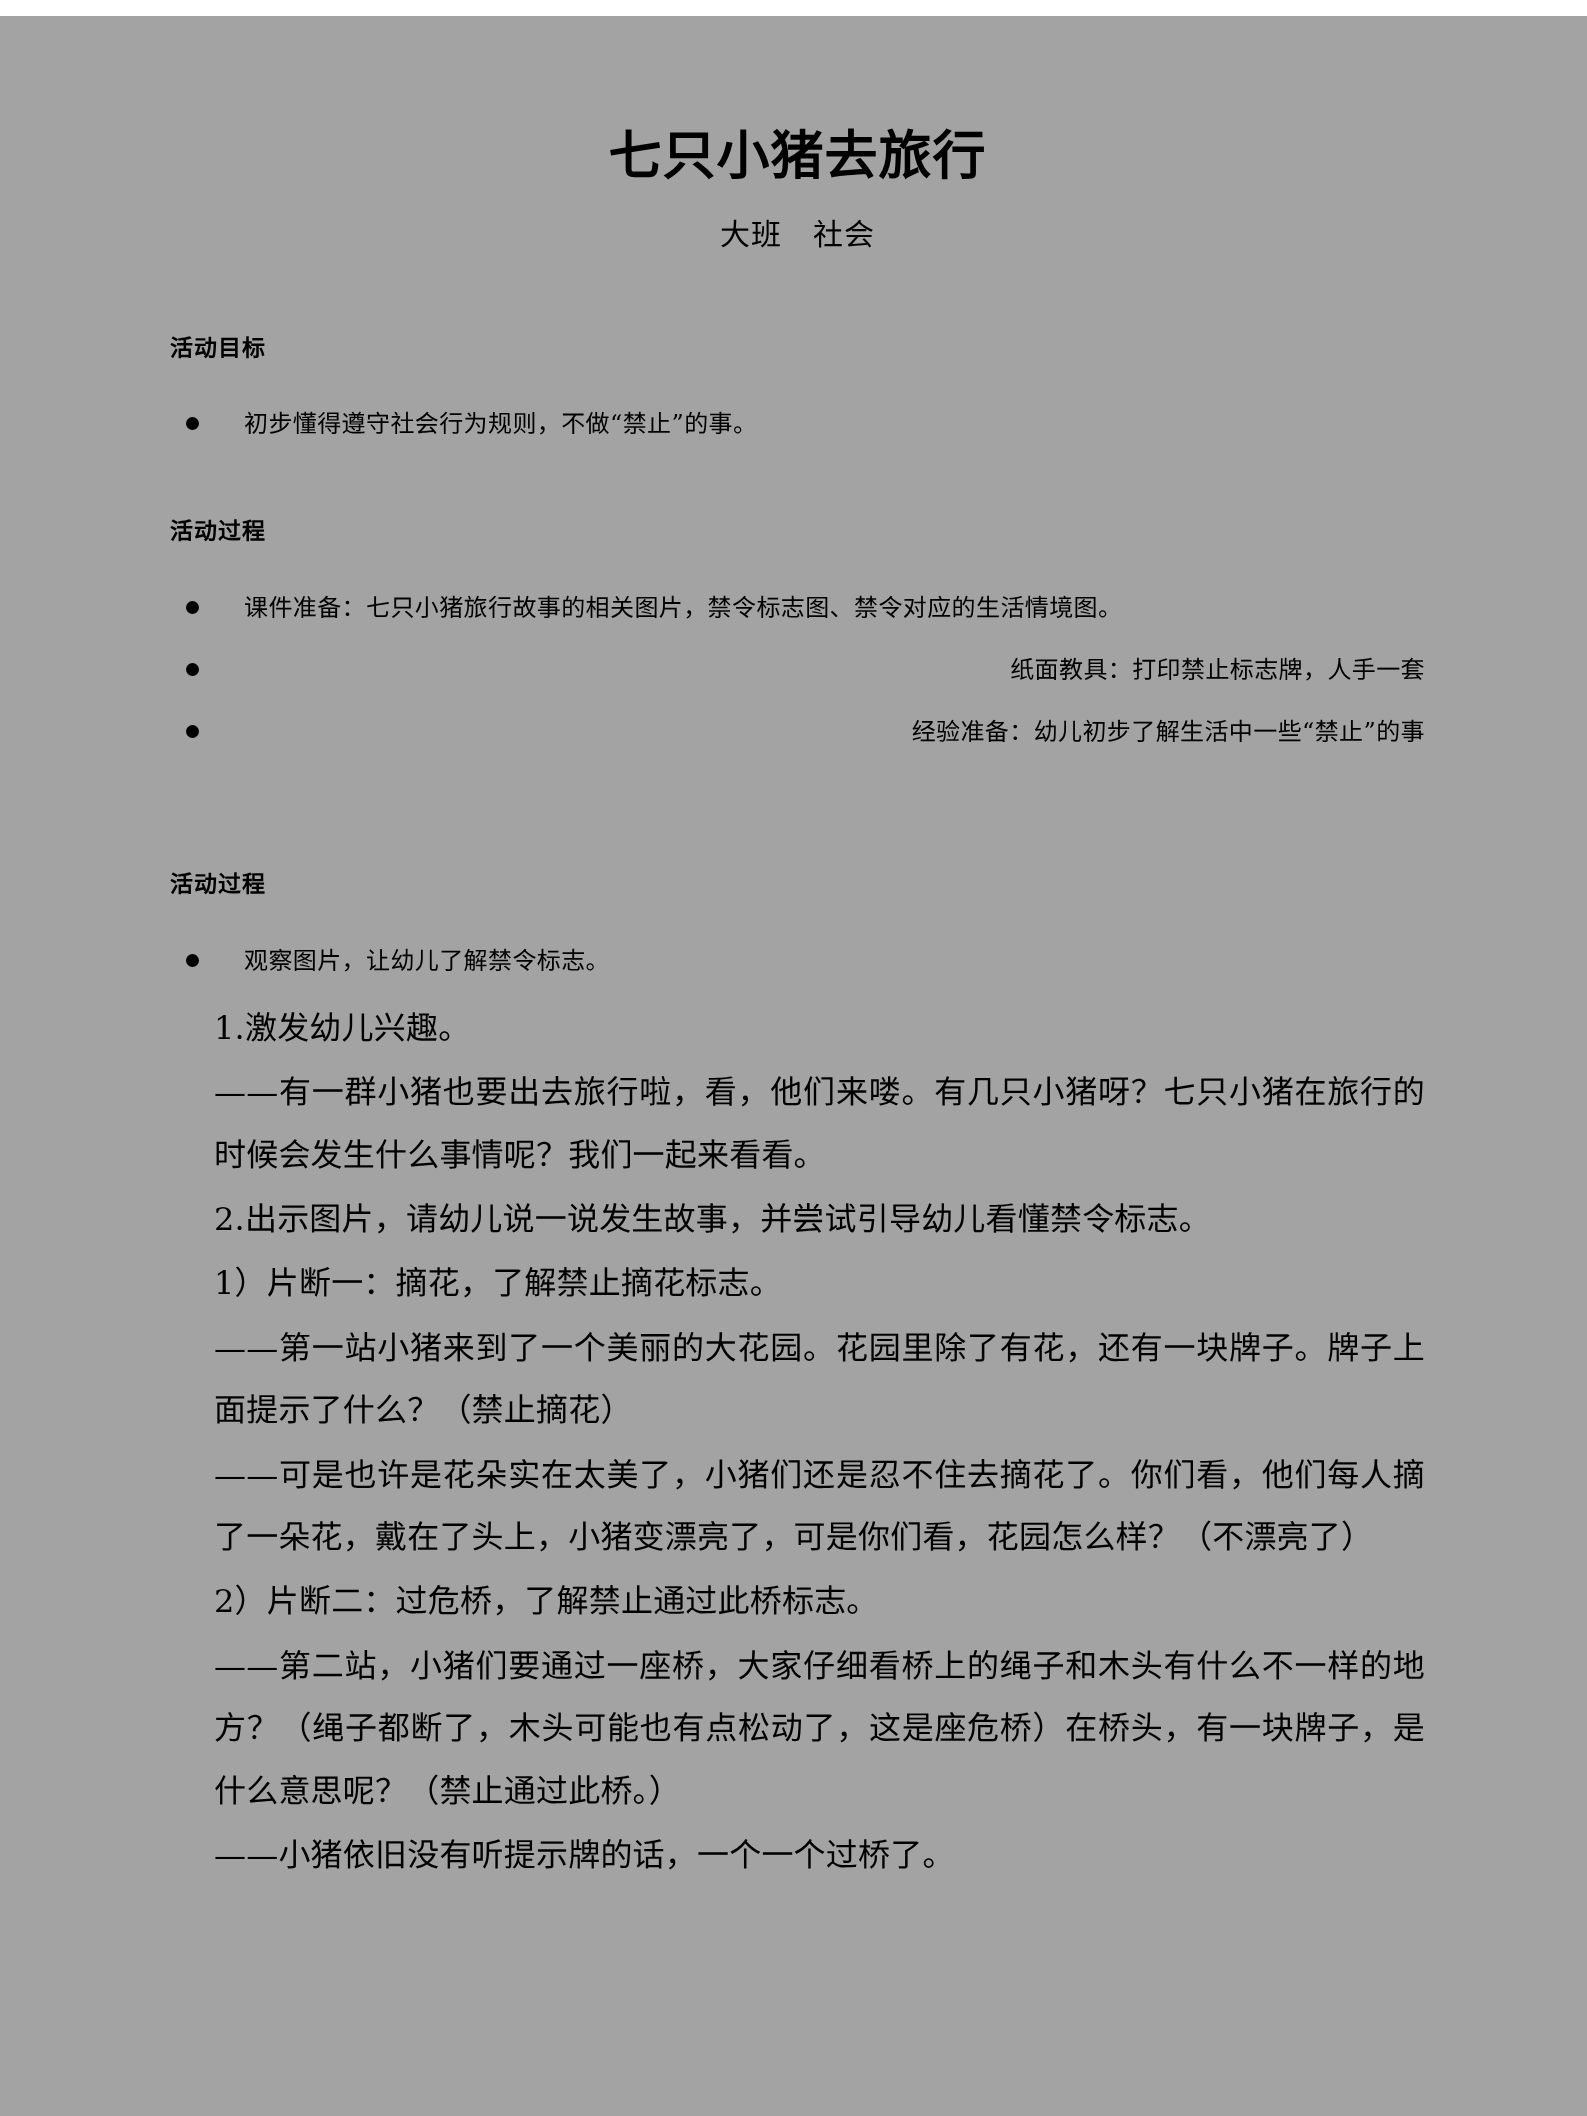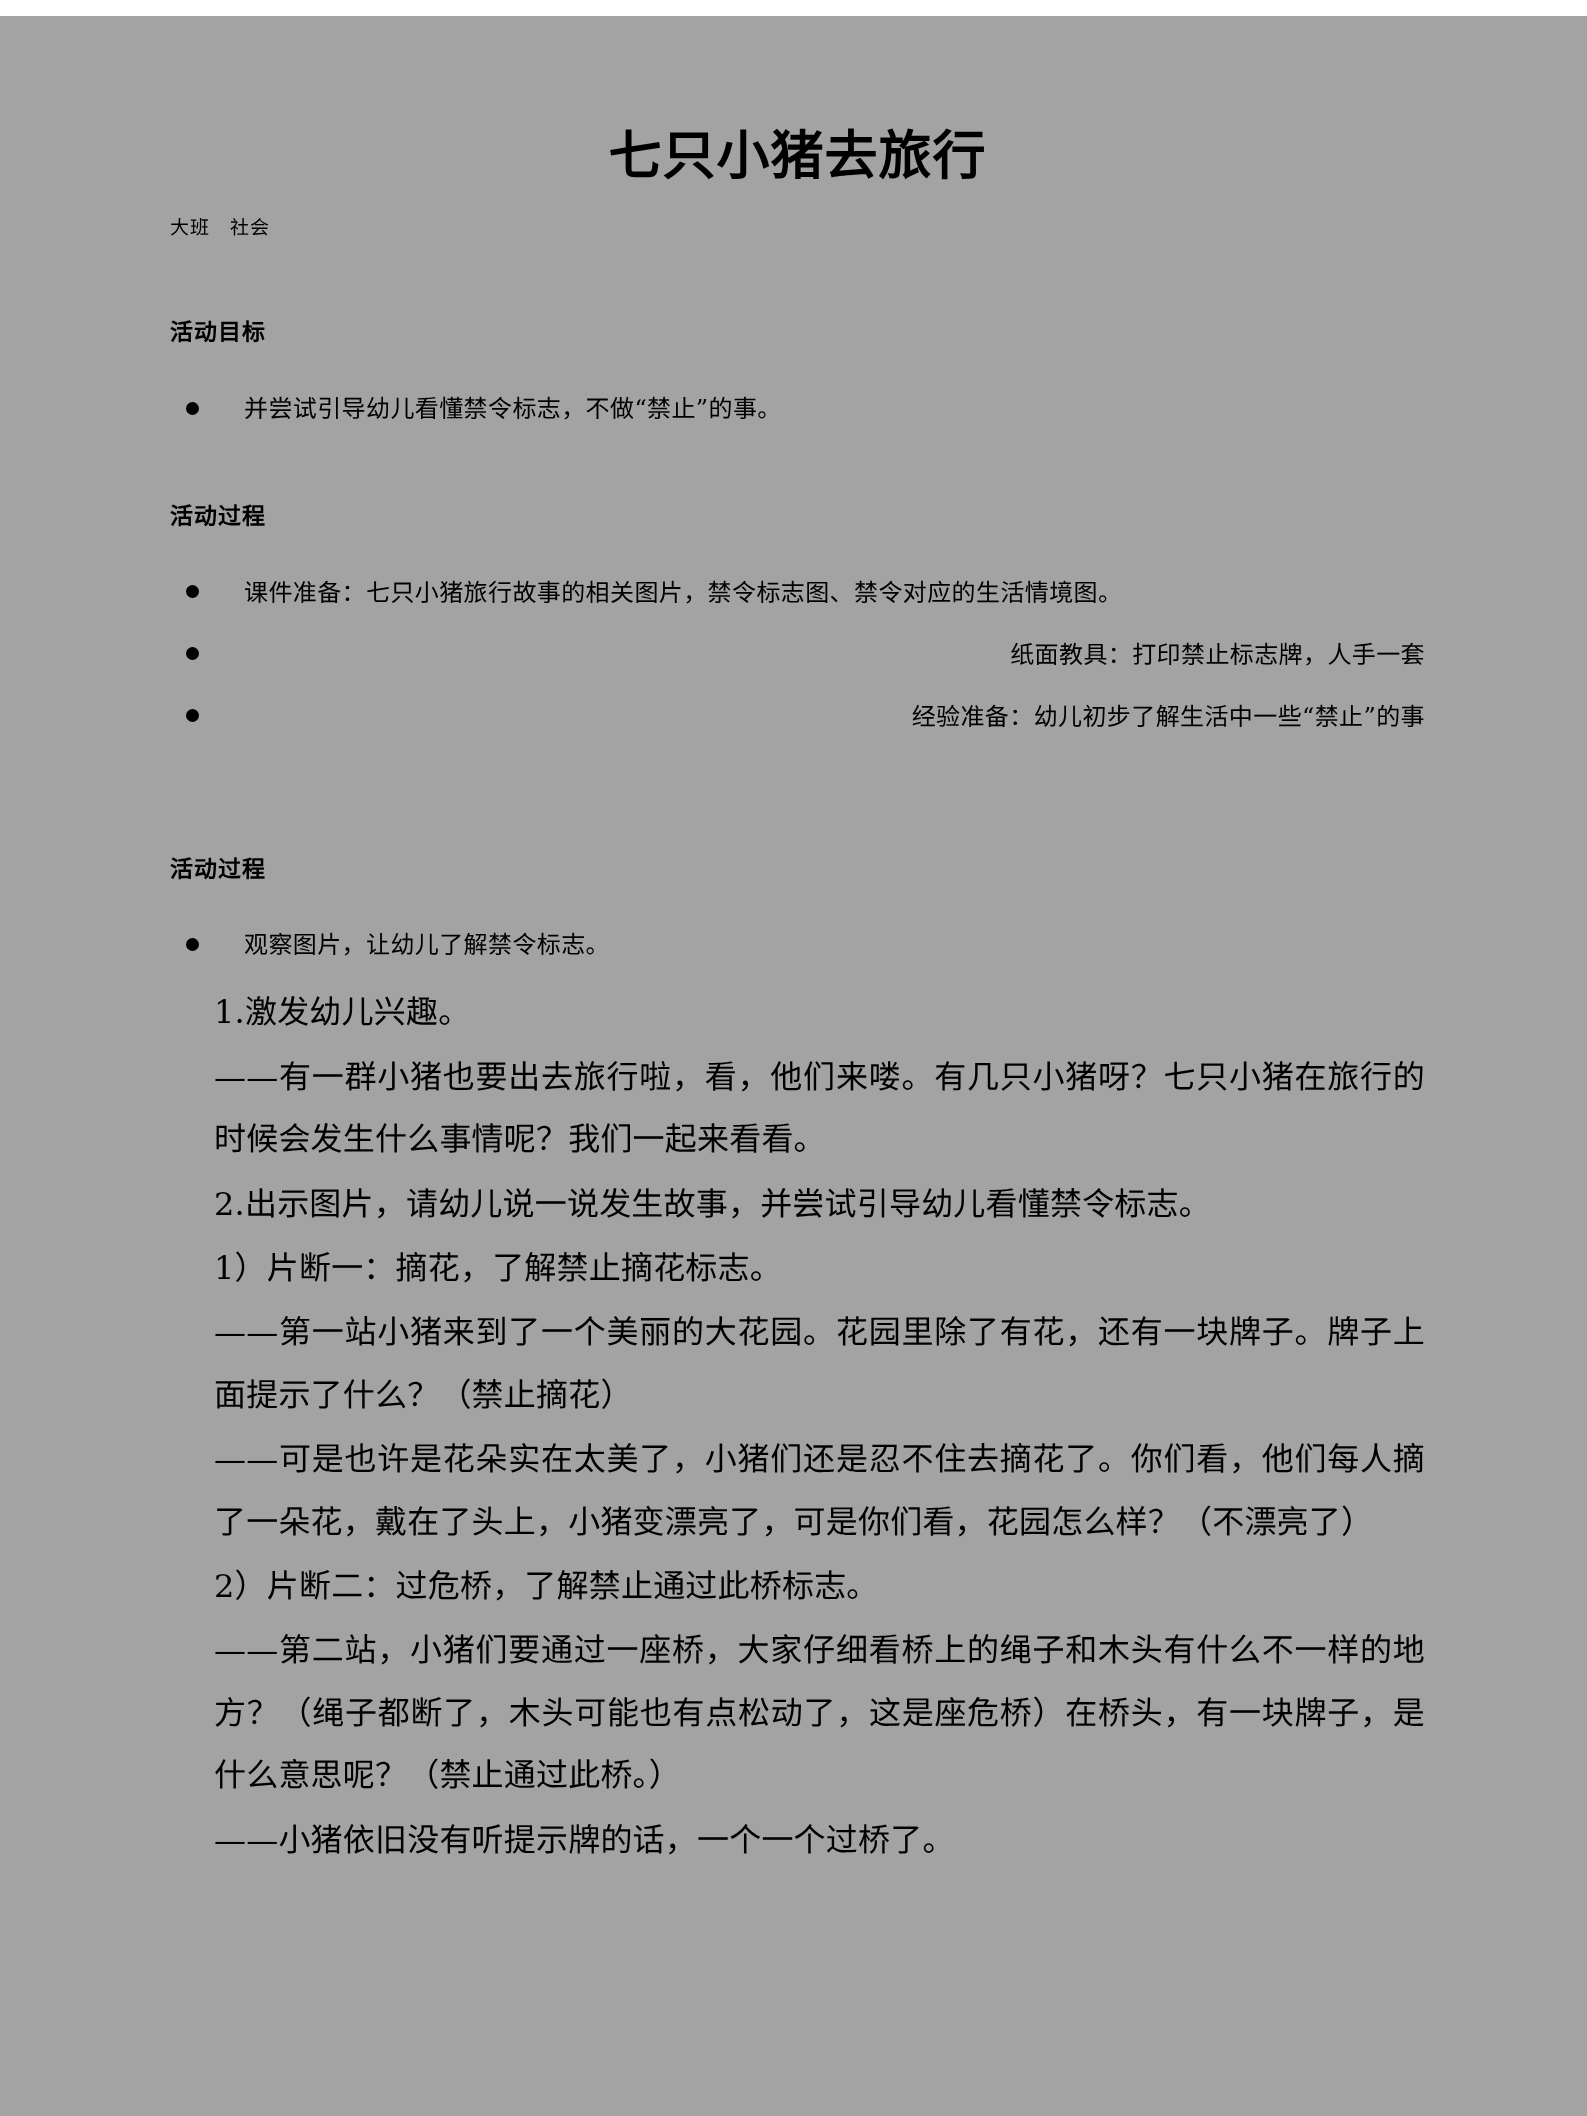--- a/index.html
+++ b/index.html
@@ -35,21 +35,22 @@
     text-align: center;
     font-family: "DejaVu Serif", "Liberation Serif", serif;
     font-weight: bold;
     font-size: 53px;
     line-height: 1.2;
     letter-spacing: 1px;
     margin: 0;
     padding-top: 108px;
   }
   .doc-subtitle {
-    font-size: 19px;
+    text-align: center;
+    font-size: 30px;
     line-height: 1.4;
     margin: 0;
     padding-top: 26px;
     letter-spacing: 1px;
   }
 
   
   .section-heading {
     font-weight: bold;
     font-size: 23px;
@@ -111,21 +112,21 @@
 <div class="page">
   <div class="sheet">
 
     <h1 class="doc-title">七只小猪去旅行</h1>
     <div class="doc-subtitle">大班　社会</div>
 
     <h2 class="section-heading sec-goal">活动目标</h2>
     <ul class="bullets bl-goal">
       <li>
         <span class="dot"></span>
-        <span>并尝试引导幼儿看懂禁令标志，不做“禁止”的事。</span>
+        <span>初步懂得遵守社会行为规则，不做“禁止”的事。</span>
       </li>
     </ul>
 
     <h2 class="section-heading sec-prep">活动过程</h2>
     <ul class="bullets bl-prep">
       <li>
         <span class="dot"></span>
         <span>课件准备：七只小猪旅行故事的相关图片，禁令标志图、禁令对应的生活情境图。</span>
       </li>
       <li>

